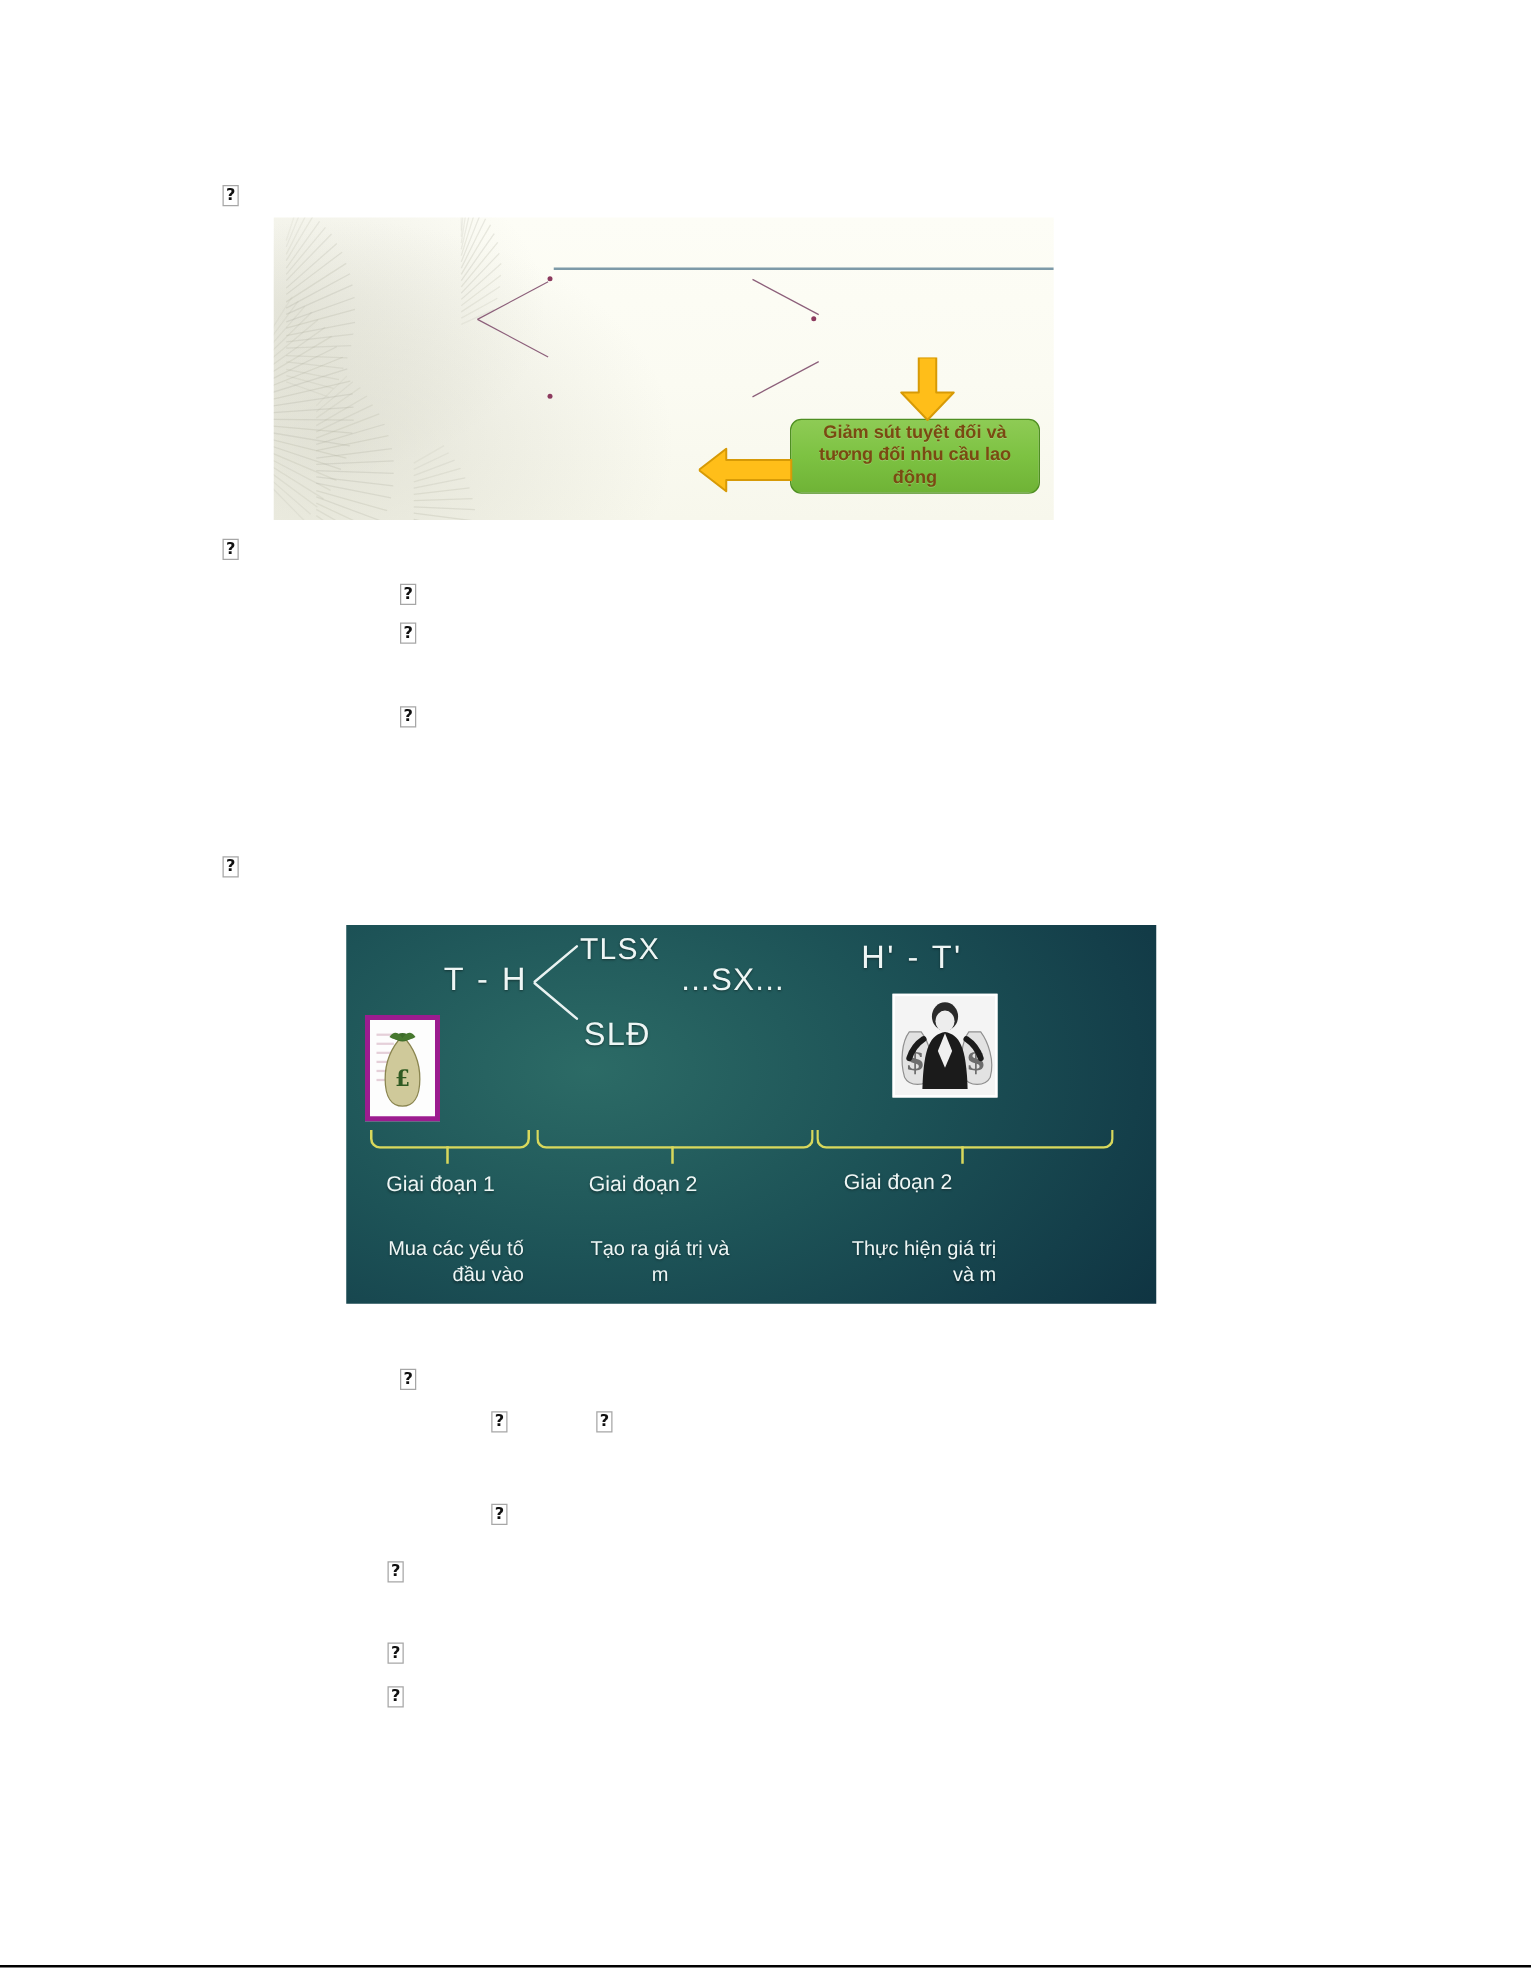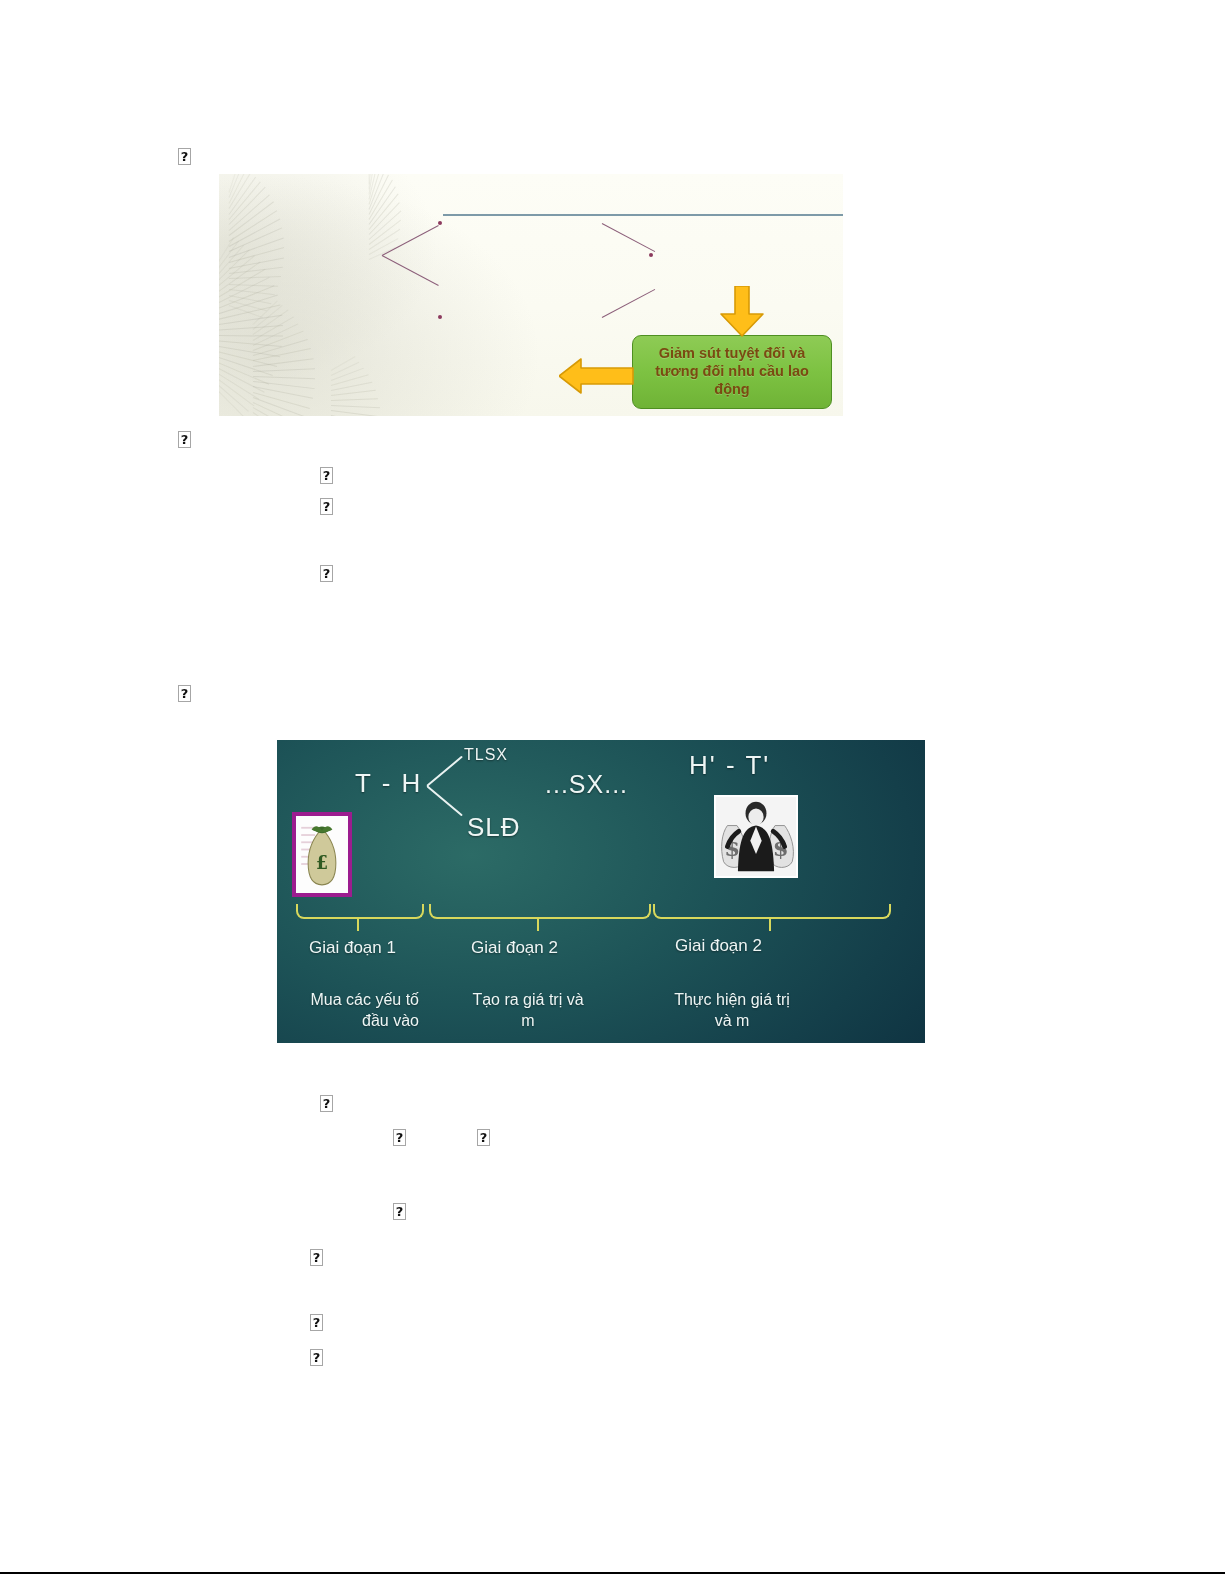--- a/index.html
+++ b/index.html
@@ -81,21 +81,21 @@
     justify-content: center;
     line-height: 1.22;
     text-shadow: 0 1px 0 rgba(255,255,255,0.18);
   }
   .gbox span { display: block; padding: 0 4px; }
 
   .b-caitien   { left: 6px;   top: 46px;  width: 157px; height: 70px;  font-size: 14.5px; }
   .b-tytrongc  { left: 223px; top: 24px;  width: 160px; height: 50px;  font-size: 14.5px; }
   .b-tytrongv  { left: 223px; top: 118px; width: 160px; height: 50px;  font-size: 14.5px; }
   .b-cautao    { left: 434px; top: 50px;  width: 175px; height: 65px;  font-size: 14.5px; }
-  .b-giamsut   { left: 413px; top: 161px; width: 200px; height: 74px;  font-size: 14.5px; }
+  .b-giamsut   { left: 413px; top: 161px; width: 200px; height: 60px;  font-size: 14.5px; }
   .b-duthua    { left: 136px; top: 170px; width: 200px; height: 64px;  font-size: 14.5px; }
 
   .conn {
     position: absolute;
     height: 1px;
     background: #8c5f7a;
     transform-origin: 0 50%;
   }
   .conn-dot {
     position: absolute;
@@ -132,21 +132,21 @@
     font-family: "Liberation Sans", sans-serif;
     color: #f2f7f6;
   }
   .f2-txt {
     position: absolute;
     white-space: nowrap;
     color: #eef6f5;
     text-shadow: 0 1px 2px rgba(0,0,0,0.45);
   }
   .t-th    { left: 78px;  top: 28px;  font-size: 26px; letter-spacing: 2px; }
-  .t-tlsx  { left: 187px; top: 6px;   font-size: 16px; letter-spacing: 1px; }
+  .t-tlsx  { left: 187px; top: 6px;   font-size: 24px; letter-spacing: 1px; }
   .t-sld   { left: 190px; top: 72px;  font-size: 26px; letter-spacing: 1px; }
   .t-sx    { left: 268px; top: 30px;  font-size: 25px; letter-spacing: 1px; }
   .t-ht    { left: 412px; top: 10px;  font-size: 26px; letter-spacing: 2px; }
 
   .fork-line {
     position: absolute;
     height: 2px;
     background: #e9f2f1;
     transform-origin: 0 50%;
     border-radius: 2px;
@@ -392,21 +392,21 @@
 
     <div class="brace" style="left:376px; top:164px; width:234px;"></div>
     <div class="brace-stem" style="left:492px; top:177px;"></div>
 
     <div class="stage-label" style="left:32px;  top:198px;">Giai đoạn 1</div>
     <div class="stage-label" style="left:194px; top:198px;">Giai đoạn 2</div>
     <div class="stage-label" style="left:398px; top:196px;">Giai đoạn 2</div>
 
     <div class="stage-desc" style="left:22px;  top:250px; width:120px;text-align:right;">Mua các yếu tố đầu vào</div>
     <div class="stage-desc" style="left:188px; top:250px; width:126px;">Tạo ra giá trị và m</div>
-    <div class="stage-desc" style="left:390px; top:250px; width:130px;">Thực hiện giá trị và m</div>
+    <div class="stage-desc" style="left:390px; top:250px; width:130px;text-align:right;">Thực hiện giá trị và m</div>
   </div>
 
   <div id="placeholder-layer">
       <div class="ph" style="left: 178px; top: 148px;"></div>
       <div class="ph" style="left: 178px; top: 431px;"></div>
       <div class="ph" style="left: 320px; top: 467px;"></div>
       <div class="ph" style="left: 320px; top: 498px;"></div>
       <div class="ph" style="left: 320px; top: 565px;"></div>
       <div class="ph" style="left: 178px; top: 685px;"></div>
       <div class="ph" style="left: 320px; top: 1095px;"></div>

